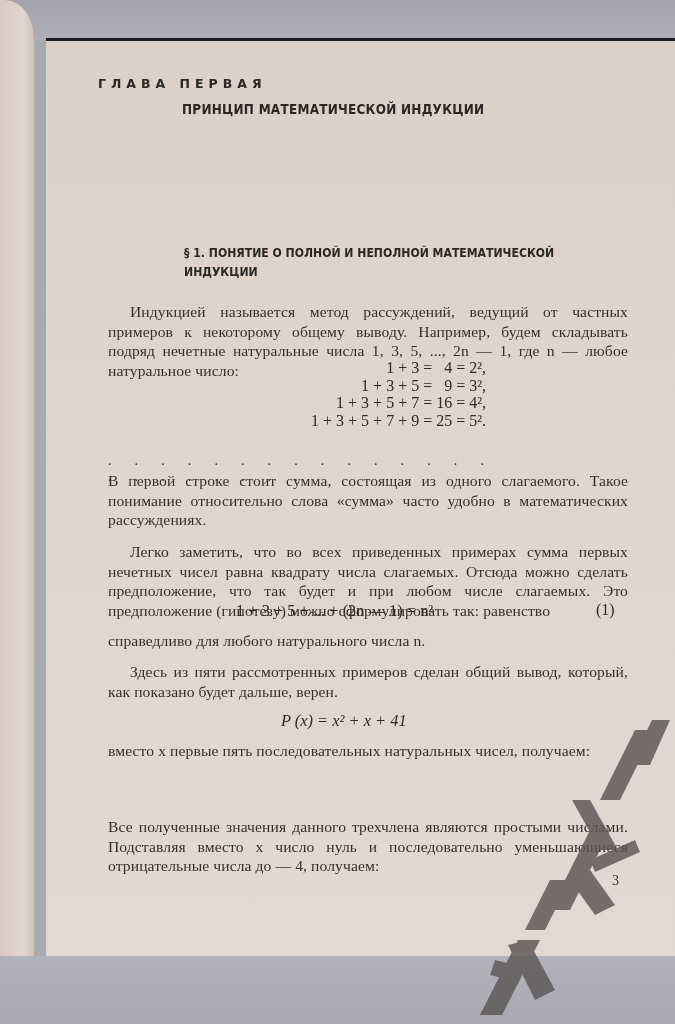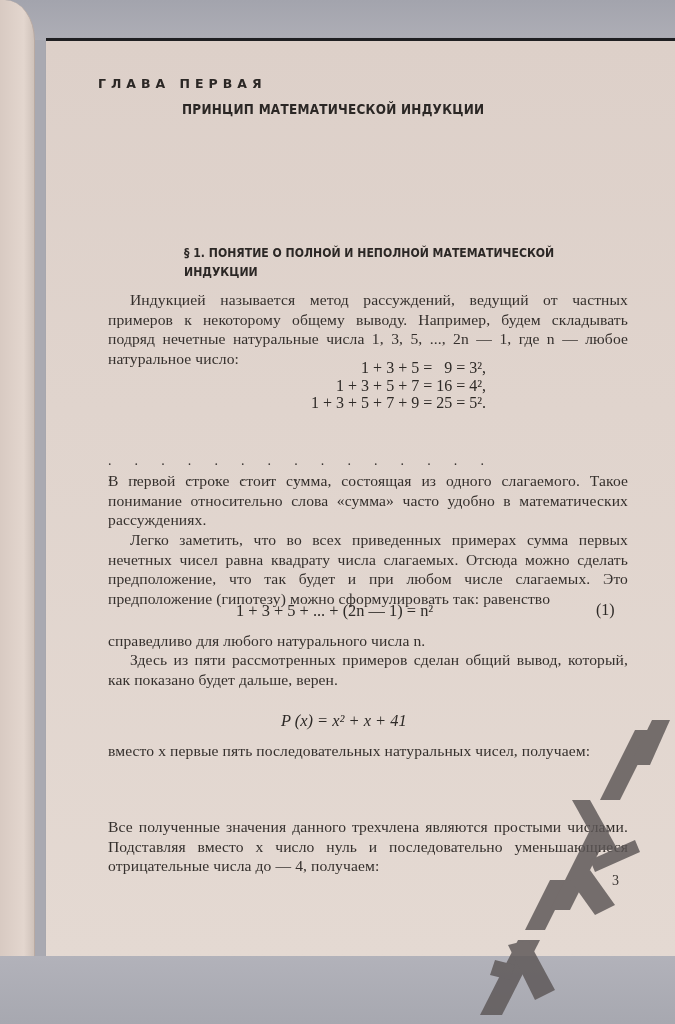--- a/index.html
+++ b/index.html
@@ -38,21 +38,21 @@
       position: absolute; left: 138px; top: 202px; width: 440px;
       font-family: "DejaVu Sans", sans-serif; font-weight: bold; font-size: 12.4px;
       line-height: 19px; color: #2b2725;
       transform: scaleX(.88); transform-origin: left;
     }
     .p {
       position: absolute; left: 62px; width: 520px;
       font-size: 15.6px; line-height: 19.5px; color: #35302d;
       text-align: justify; letter-spacing: .1px;
     }
-    .indent { text-indent: 22px; }
+    .indent { text-indent: 22px; margin-top: 12px; }
     .eq-lines { position: absolute; left: 150px; top: 318px; width: 290px; font-size: 16px; line-height: 17.5px; color: #2e2a27; }
     .eq-line { text-align: right; white-space: pre; }
     .dots { position: absolute; left: 62px; top: 412px; width: 410px; font-size: 14px; letter-spacing: 9.8px; color: #3a3532; }
     .formula { position: absolute; font-size: 16.4px; color: #2e2a27; white-space: pre; }
     .eq-num { position: absolute; left: 550px; top: 560px; font-size: 16px; color: #2e2a27; }
     .page-num { position: absolute; left: 566px; top: 832px; font-size: 14px; color: #3a3532; }
     .watermark {
       position: absolute; left: 440px; top: 690px; width: 230px; height: 334px;
       pointer-events: none;
     }
@@ -72,20 +72,21 @@
   <div class="chapter-title">ПРИНЦИП МАТЕМАТИЧЕСКОЙ ИНДУКЦИИ</div>
 
   <div class="section-title">
     <div>§ 1. ПОНЯТИЕ О ПОЛНОЙ И НЕПОЛНОЙ МАТЕМАТИЧЕСКОЙ</div>
     <div>ИНДУКЦИИ</div>
   </div>
 
   <div class="p indent" style="top:249px;">Индукцией называется метод рассуждений, ведущий от частных примеров к некоторому общему выводу. Например, будем складывать подряд нечетные натуральные числа 1, 3, 5, ..., 2n — 1, где n — любое натуральное число:</div>
 
   <div class="eq-lines">
+    <div class="eq-line">1 + 3 =   4 = 2²,</div>
     <div class="eq-line">1 + 3 + 5 =   9 = 3²,</div>
     <div class="eq-line">1 + 3 + 5 + 7 = 16 = 4²,</div>
     <div class="eq-line">1 + 3 + 5 + 7 + 9 = 25 = 5².</div>
   </div>
   <div class="dots">. . . . . . . . . . . . . . . . . . . . . . .</div>
 
   <div class="p" style="top:430px;">В первой строке стоит сумма, состоящая из одного слагаемого. Такое понимание относительно слова «сумма» часто удобно в математических рассуждениях.</div>
   <div class="p indent" style="top:489px;">Легко заметить, что во всех приведенных примерах сумма первых нечетных чисел равна квадрату числа слагаемых. Отсюда можно сделать предположение, что так будет и при любом числе слагаемых. Это предположение (гипотезу) можно сформулировать так: равенство</div>
 
   <div class="formula" style="left:190px; top:560px;">1 + 3 + 5 + ... + (2n — 1) = n²</div>

